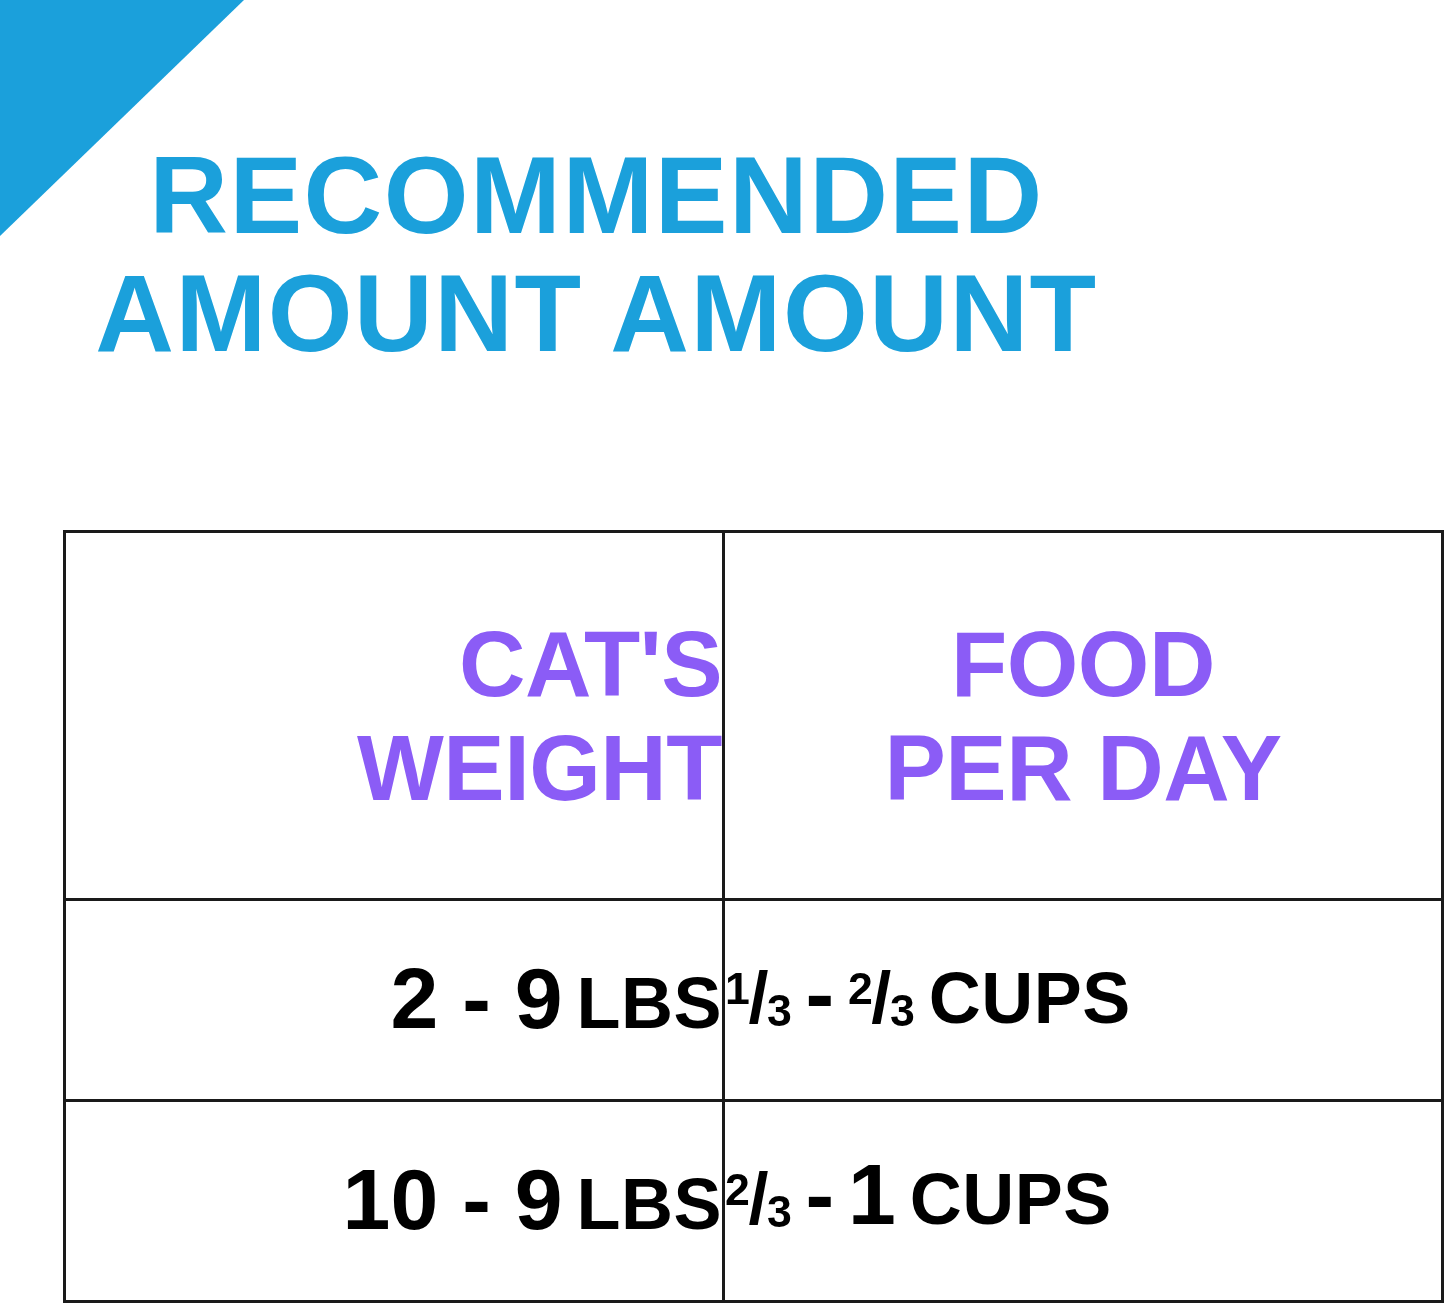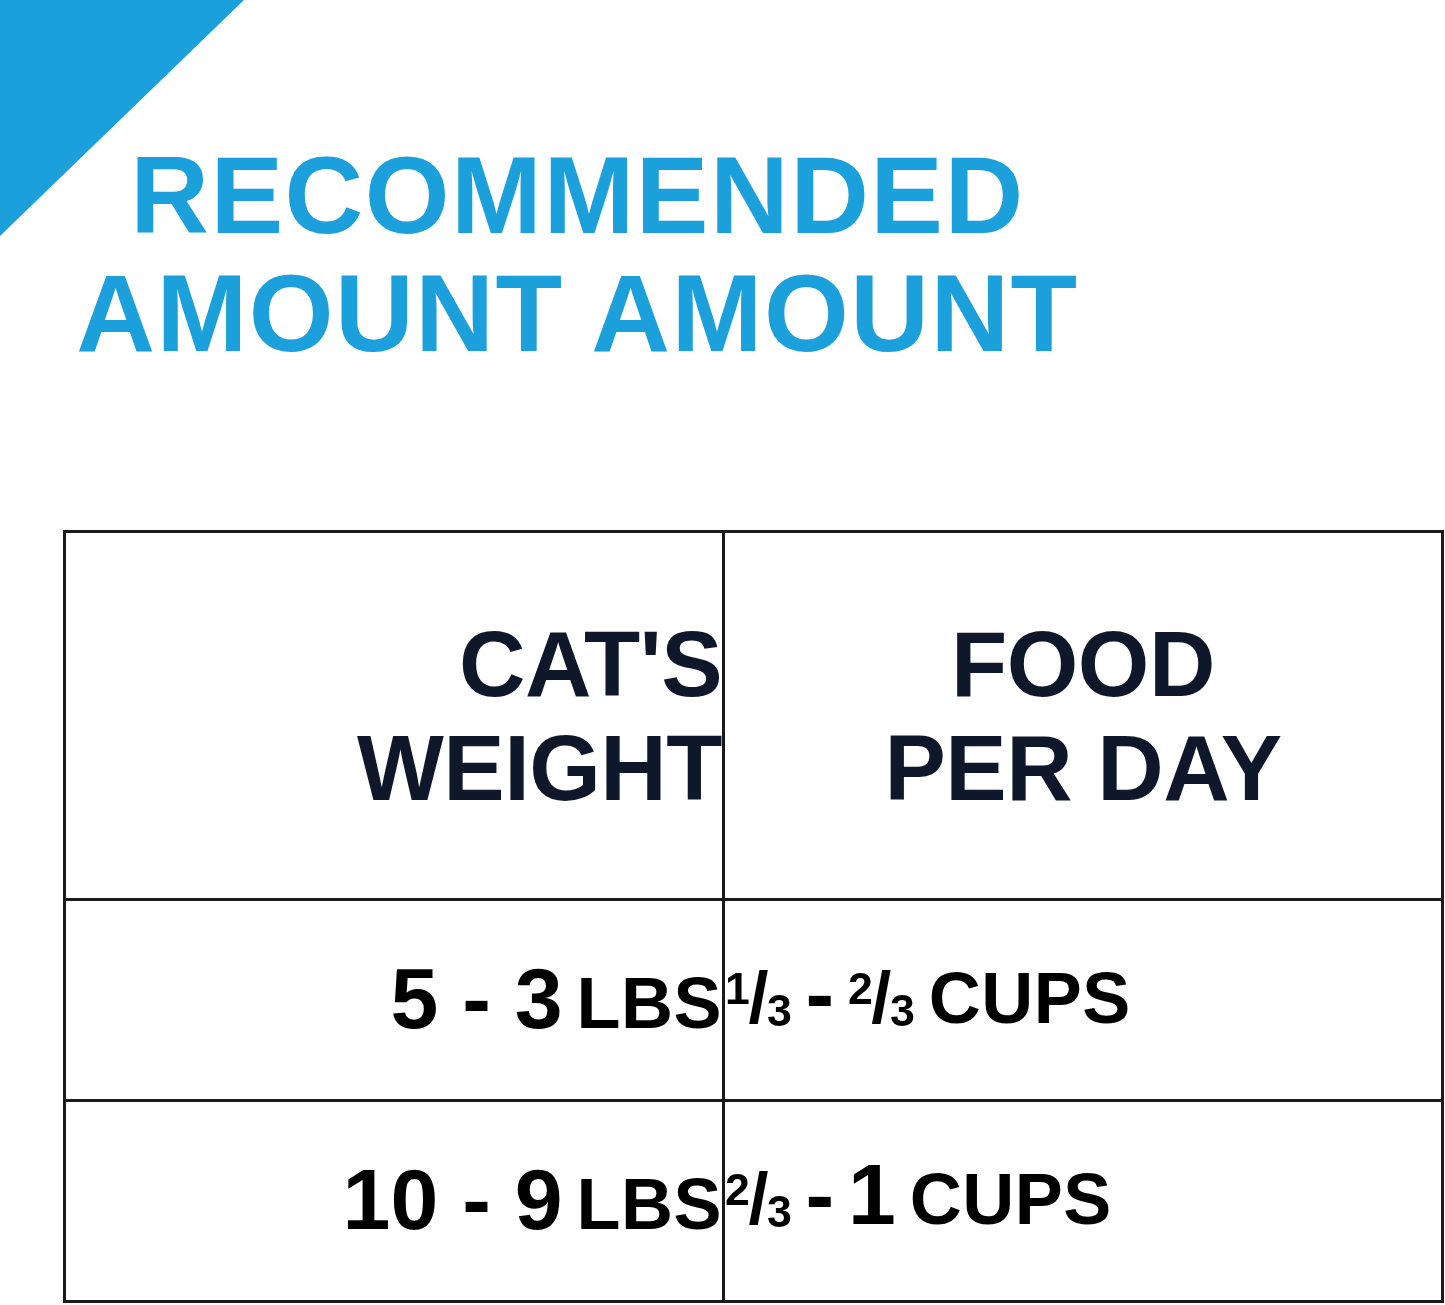--- a/index.html
+++ b/index.html
@@ -31,20 +31,21 @@
     clip-path: polygon(0 0, 100% 0, 0 100%);
   }
 
   
   .title-block {
     position: absolute;
     left: 0;
     top: 136px;
     width: 1155px;
     text-align: center;
+    padding-left: 19px;
   }
   .title-line {
     display: block;
     color: #1ba0db;
     font-family: "Liberation Sans", sans-serif;
     font-weight: bold;
     font-size: 109px;
     line-height: 118px;
     letter-spacing: 1.5px;
     white-space: nowrap;
@@ -69,21 +70,21 @@
   .col-weight { width: 659px; }
   .col-food   { width: 719px; }
 
   .header-row th { height: 365px; }
 
   .hdr {
     font-family: "Liberation Sans", sans-serif;
     font-weight: bold;
     font-size: 92px;
     line-height: 104px;
-    color: #0f172a;
+    color: #8b5cf6;
     letter-spacing: -0.5px;
     white-space: pre-line;
   }
   .hdr-weight {
     text-align: right;
     padding-right: 28px;
   }
   .hdr-food {
     text-align: center;
     padding-left: 44px;
@@ -157,21 +158,21 @@
         <th class="hdr hdr-weight">CAT'S
 WEIGHT</th>
         <th class="hdr hdr-food">FOOD
 PER DAY</th>
       </tr>
     </thead>
     <tbody>
 
       <tr class="data-row">
         <td class="cell-weight">
-          <span class="val"><span>5 - 3</span><span class="unit">LBS</span></span>
+          <span class="val"><span>2 - 9</span><span class="unit">LBS</span></span>
         </td>
         <td class="cell-food">
           <span class="val"><span class="frac"><span class="num">1</span><span class="sl">/</span><span class="den">3</span></span><span class="dash">-</span><span class="frac"><span class="num">2</span><span class="sl">/</span><span class="den">3</span></span><span class="unit">CUPS</span></span>
         </td>
       </tr>
 
       <tr class="data-row">
         <td class="cell-weight">
           <span class="val"><span>10 - 9</span><span class="unit">LBS</span></span>
         </td>

